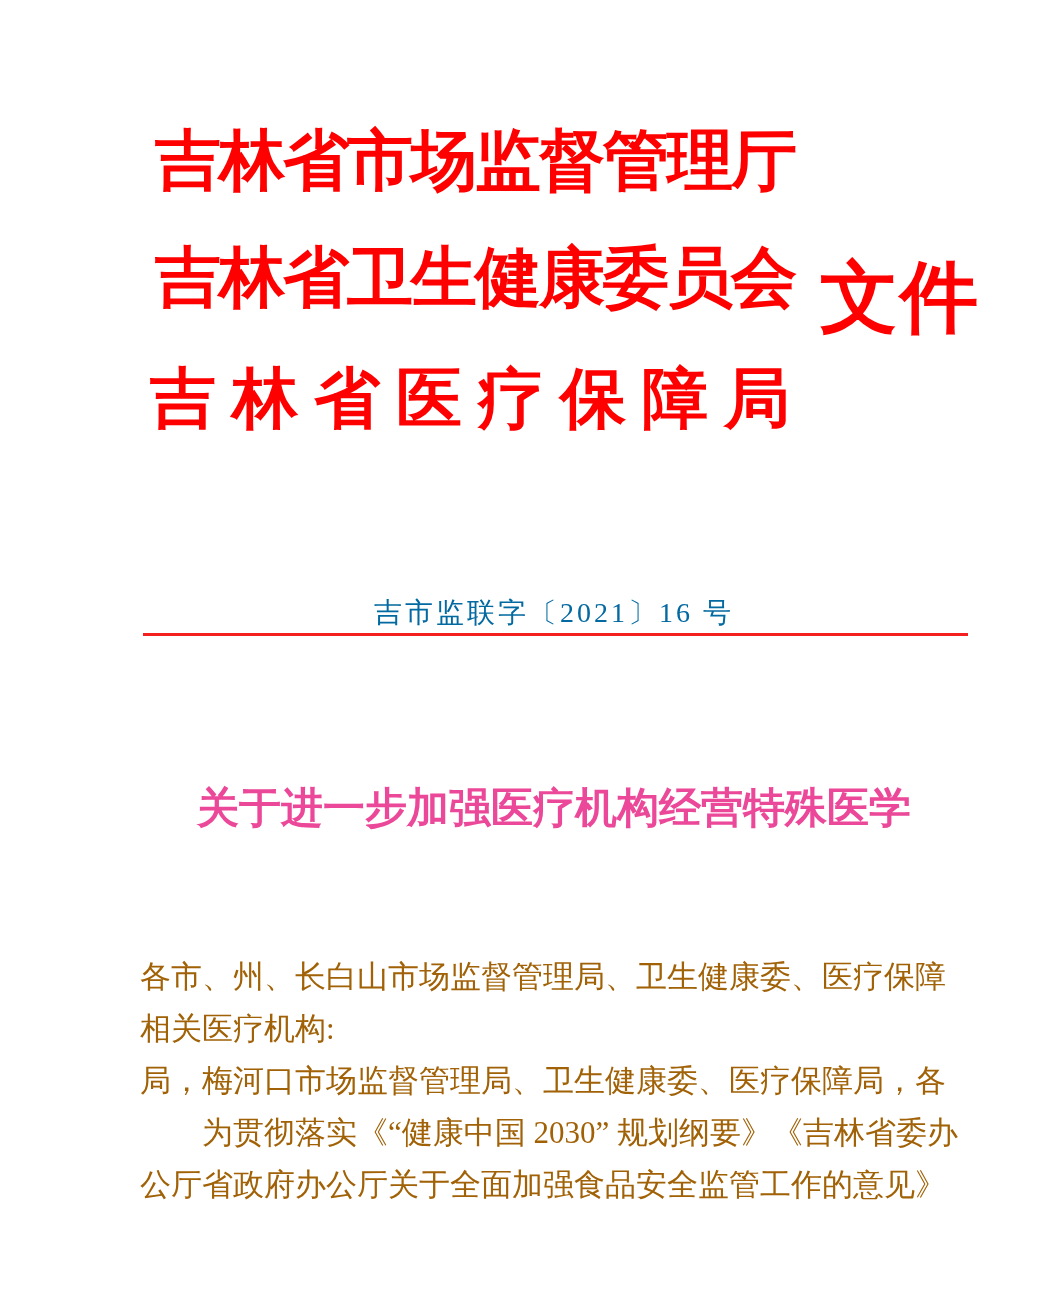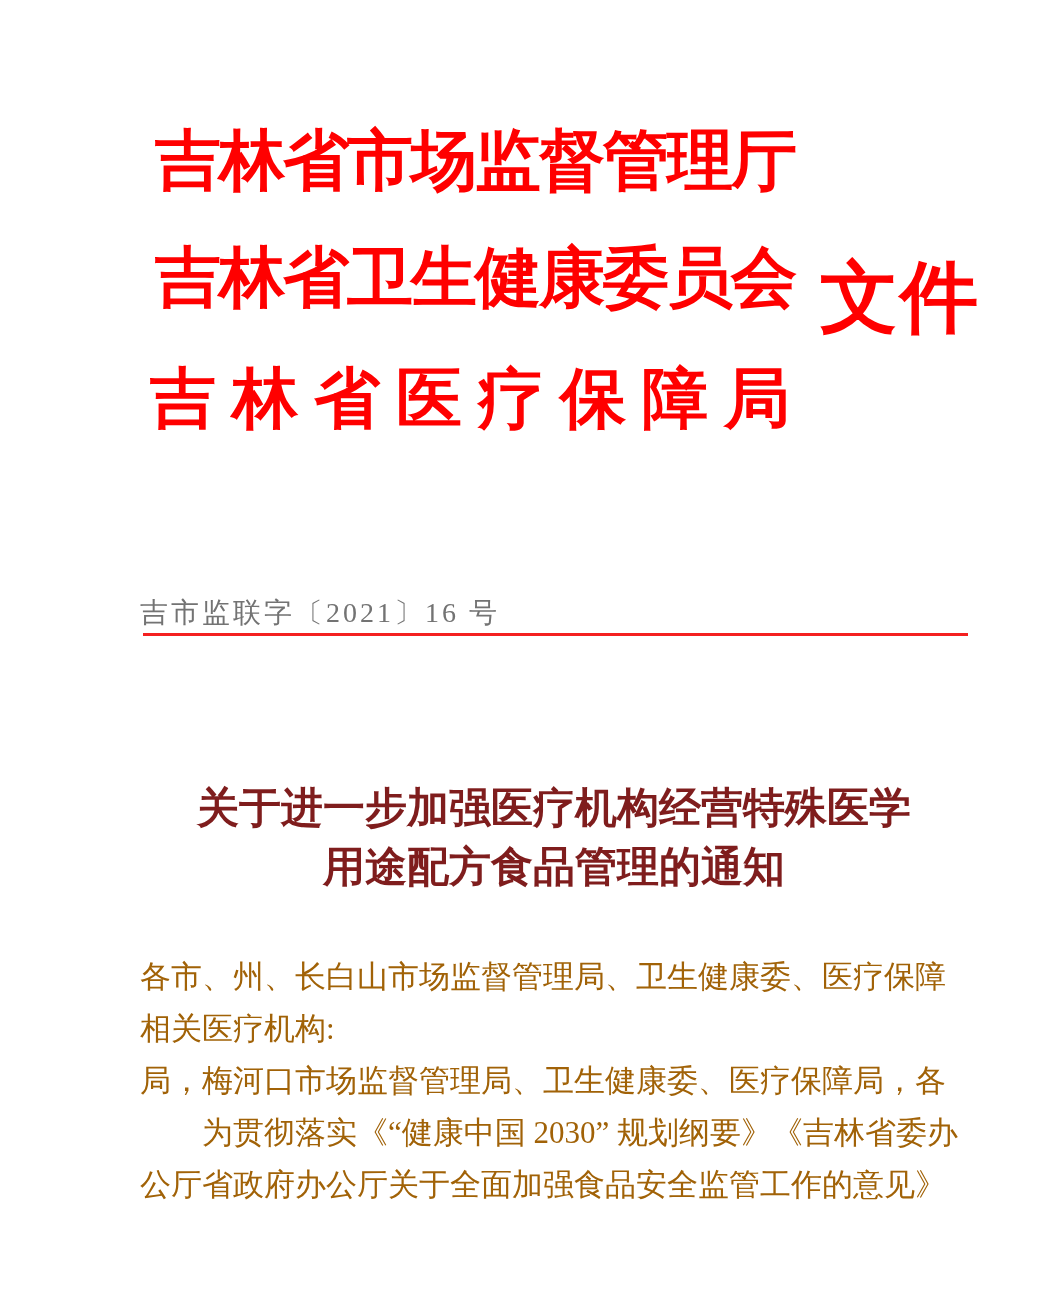--- a/index.html
+++ b/index.html
@@ -34,42 +34,43 @@
     line-height: 1;
     letter-spacing: 2px;
     white-space: nowrap;
     margin-top: 19px;
   }
   
   .doc-number {
     position: absolute;
     left: 140px; top: 598px;
     width: 828px;
+    text-align: center;
     font-size: 28px;
     letter-spacing: 3px;
     line-height: 1.1;
-    color: #737373;
+    color: #0369a1;
   }
   
   .red-rule {
     position: absolute;
     left: 143px; top: 633px;
     width: 825px; height: 3px;
     background: #f42020;
   }
   
   .notice-title {
     position: absolute;
     left: 140px; top: 779px;
     width: 828px;
     text-align: center;
     font-size: 42px;
     font-weight: 700;
     line-height: 59px;
-    color: #7f1d1d;
+    color: #ec4899;
     font-family: Liberation Serif, serif;
   }
   
   .body-text {
     position: absolute;
     left: 140px; top: 951px;
     width: 768px;
     font-size: 31px;
     line-height: 52px;
     color: #a16207;
@@ -97,21 +98,20 @@
   <div class="doc-label">文件</div>
 
   <div class="agency agency-3">吉林省医疗保障局</div>
 
   <div class="doc-number">吉市监联字〔2021〕16 号</div>
 
   <div class="red-rule"></div>
 
   <div class="notice-title">
     <div>关于进一步加强医疗机构经营特殊医学</div>
-    <div>用途配方食品管理的通知</div>
   </div>
 
   <div class="body-text">
     <div class="body-line">各市、州、长白山市场监督管理局、卫生健康委、医疗保障</div>
     <div class="body-line short">相关医疗机构:</div>
     <div class="body-line">局，梅河口市场监督管理局、卫生健康委、医疗保障局，各</div>
     <div class="body-line indent">为贯彻落实《“健康中国 2030” 规划纲要》《吉林省委办</div>
     <div class="body-line">公厅省政府办公厅关于全面加强食品安全监管工作的意见》</div>
   </div>
 

